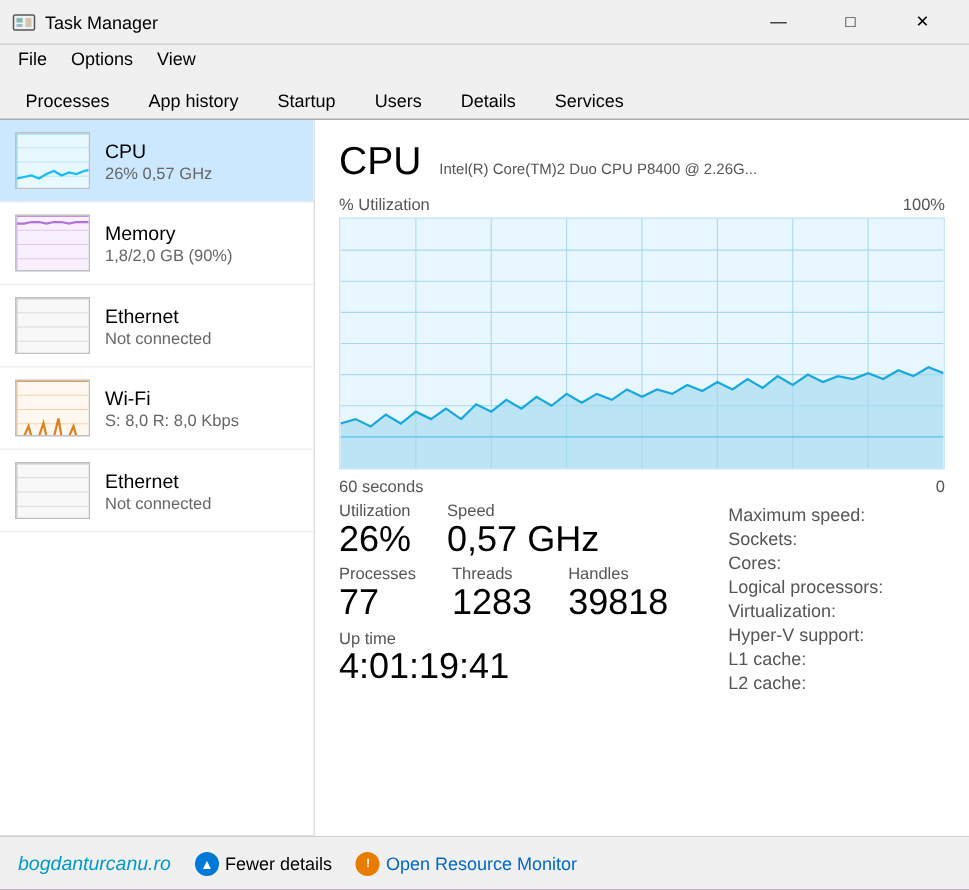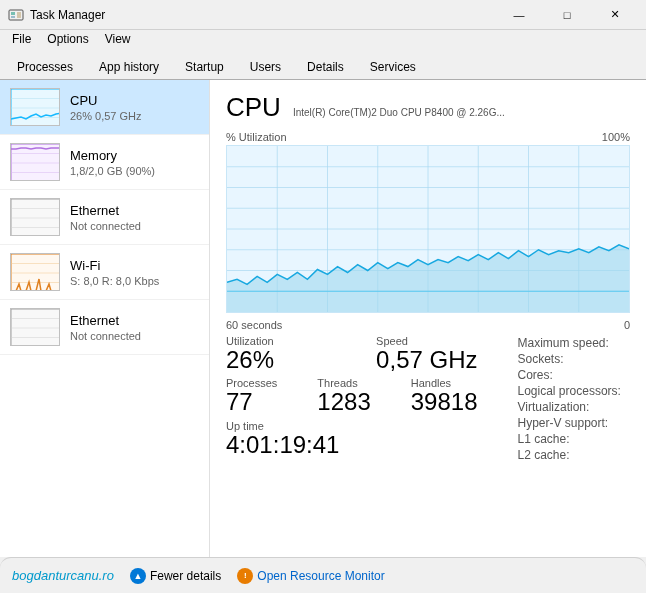--- a/index.html
+++ b/index.html
@@ -35,36 +35,36 @@
     
     .panel { flex: 1; padding: 12px 16px; background: #fff; overflow: auto; }
     .panel-title-row { display: flex; align-items: baseline; gap: 12px; margin-bottom: 8px; }
     .panel-title { font-size: 26px; font-weight: 300; color: #000; }
     .panel-subtitle { font-size: 10px; color: #555; }
 
     
     .chart-container { border: 1px solid #c8e6f7; background: #f0faff; margin-bottom: 6px; position: relative; height: 168px; }
 
     
-    .stats-row { display: flex; gap: 16px; margin-bottom: 6px; justify-content: space-between; }
+    .stats-row { display: flex; gap: 0; margin-bottom: 6px; }
     .stat-block { margin-right: 24px; }
     .stat-label { font-size: 11px; color: #555; }
     .stat-value { font-size: 24px; font-weight: 300; color: #000; line-height: 1.1; }
 
     
     .info-table { font-size: 12px; }
     .info-key { color: #555; min-width: 140px; }
 
     
     .bottom-section { display: flex; gap: 16px; }
     .bottom-left { flex: 1; }
     .bottom-right { min-width: 220px; }
 
     
-    .footer { height: 36px; background: #f0f0f0; border-top: 1px solid #d0d0d0; display: flex; align-items: center; padding: 0 12px; gap: 16px; border-radius: 11px; }
+    .footer { height: 36px; background: #f0f0f0; border-top: 1px solid #d0d0d0; display: flex; align-items: center; padding: 0 12px; gap: 16px; }
     .footer-text { color: #0066cc; font-size: 13px; font-weight: 500; }
     .fewer-details { display: flex; align-items: center; gap: 4px; cursor: pointer; font-size: 12px; }
     .fewer-details .arrow { width: 16px; height: 16px; background: #0078d7; border-radius: 50%; display: flex; align-items: center; justify-content: center; color: white; font-size: 9px; }
     .open-monitor { display: flex; align-items: center; gap: 4px; cursor: pointer; font-size: 12px; color: #0066cc; }
     .open-monitor .icon { width: 16px; height: 16px; border-radius: 50%; background: #e87c00; display: flex; align-items: center; justify-content: center; color: white; font-size: 8px; font-weight: bold; }
 
     
     svg.main-chart { width: 100%; height: 100%; }
 
     

